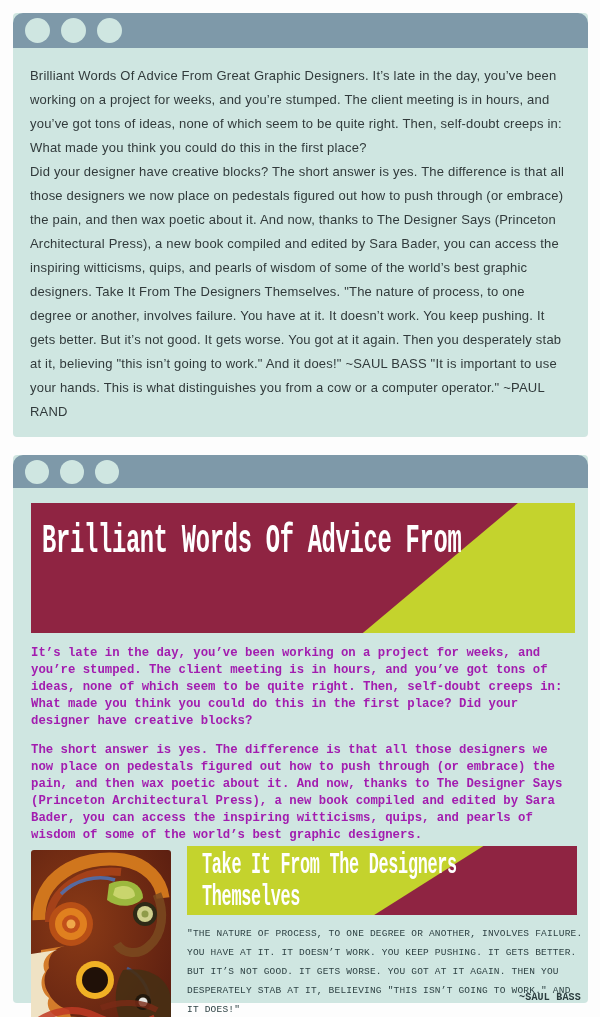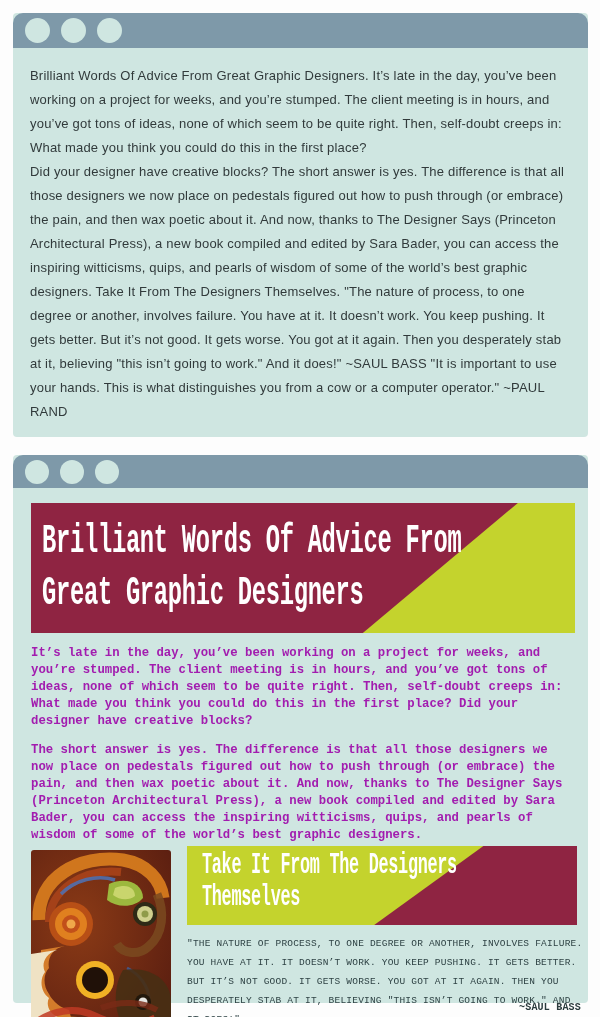--- a/index.html
+++ b/index.html
@@ -32,21 +32,21 @@
   .condensed{display:inline-block;transform:scaleX(.58);transform-origin:0 50%;
     white-space:nowrap;letter-spacing:-.5px;}
 
   .designed-text p{margin:12px 0 0 0;font-size:12.3px;line-height:17px;font-weight:bold;
     color:#a21caf;}
   .designed-text p + p{}
 
   .bottom-row{display:flex;margin-top:2px;}
   .art{width:140px;height:182px;margin-top:4px;border-radius:3px;flex:none;}
   .quote-col{margin-left:16px;width:390px;}
-  .banner-quote{height:79px;background:#C4D32D;}
+  .banner-quote{height:69px;background:#C4D32D;}
   .banner-quote .tri{position:absolute;inset:0;background:#8F2442;
     clip-path:polygon(76% 0,100% 0,100% 100%,48% 100%);}
   .banner-quote h2{position:relative;margin:0;padding:4px 0 0 15px;color:#FFFFFF;z-index:1;}
   .h2-line{display:block;font-size:29px;line-height:32px;font-weight:bold;}
 
   .quote{position:relative;margin:9px 0 0 0;width:396px;font-size:9.5px;line-height:19px;
     color:#2F4345;letter-spacing:.2px;}
   .attr{position:absolute;right:2px;bottom:12px;font-weight:bold;font-size:10px;color:#2A3B3D;}
 
   
@@ -78,21 +78,20 @@
       <span class="dot"></span>
       <span class="dot"></span>
       <span class="dot"></span>
     </div>
     <div class="win-body">
 
       <div class="banner banner-title">
         <div class="tri"></div>
         <h1>
           <span class="title-line"><span class="condensed">Brilliant Words Of Advice From</span></span>
-          <span class="title-line"><span class="condensed">Great Graphic Designers</span></span>
         </h1>
       </div>
 
       <div class="designed-text">
         <p>It’s late in the day, you’ve been working on a project for weeks, and you’re stumped. The client meeting is in hours, and you’ve got tons of ideas, none of which seem to be quite right. Then, self-doubt creeps in: What made you think you could do this in the first place? Did your designer have creative blocks?</p>
         <p>The short answer is yes. The difference is that all those designers we now place on pedestals figured out how to push through (or embrace) the pain, and then wax poetic about it. And now, thanks to The Designer Says (Princeton Architectural Press), a new book compiled and edited by Sara Bader, you can access the inspiring witticisms, quips, and pearls of wisdom of some of the world’s best graphic designers.</p>
       </div>
 
       <div class="bottom-row">
 

